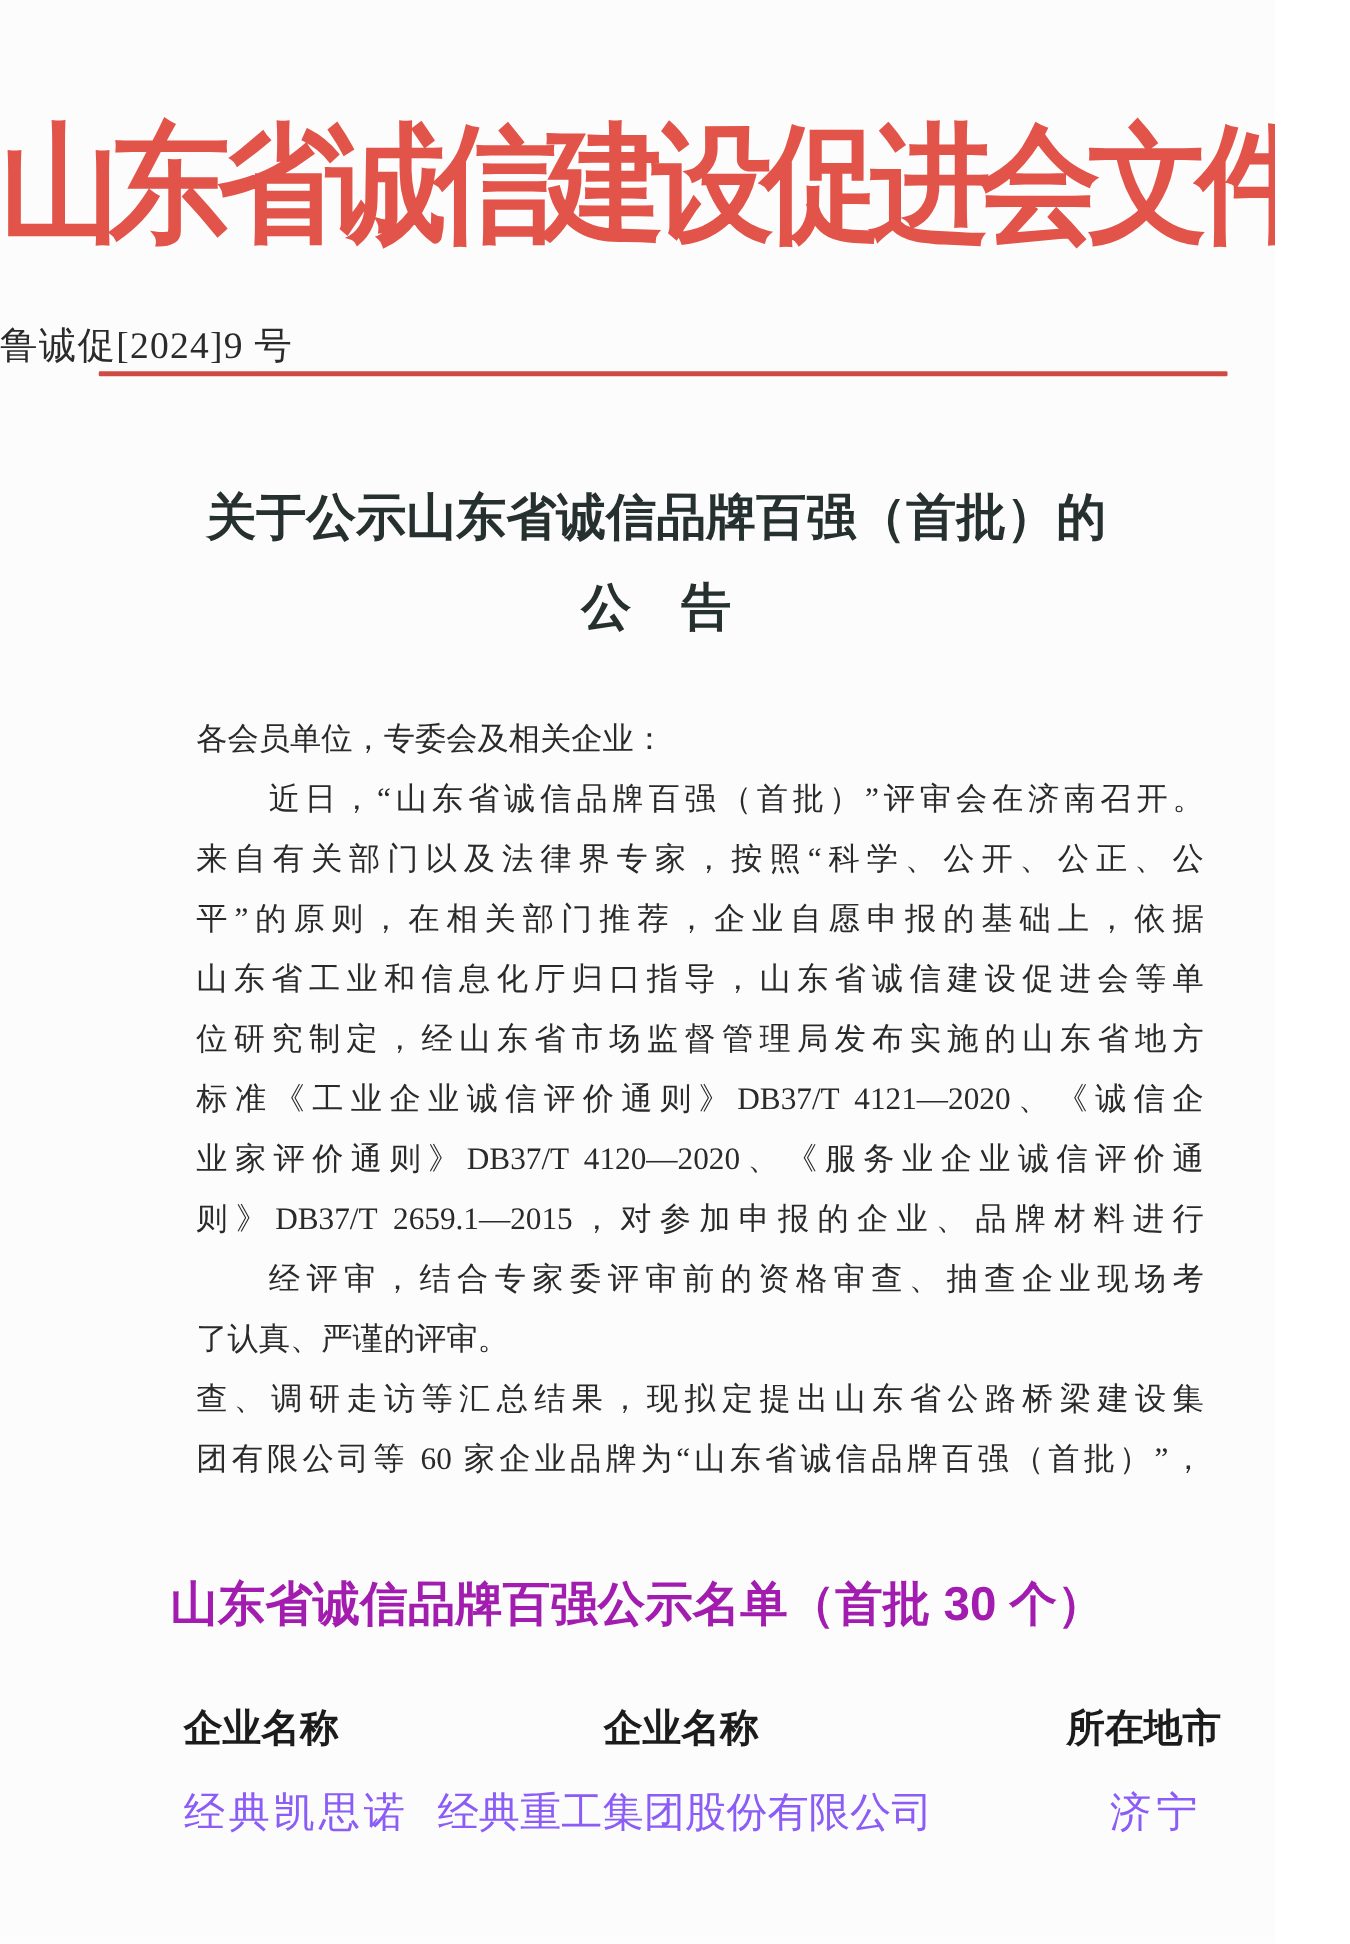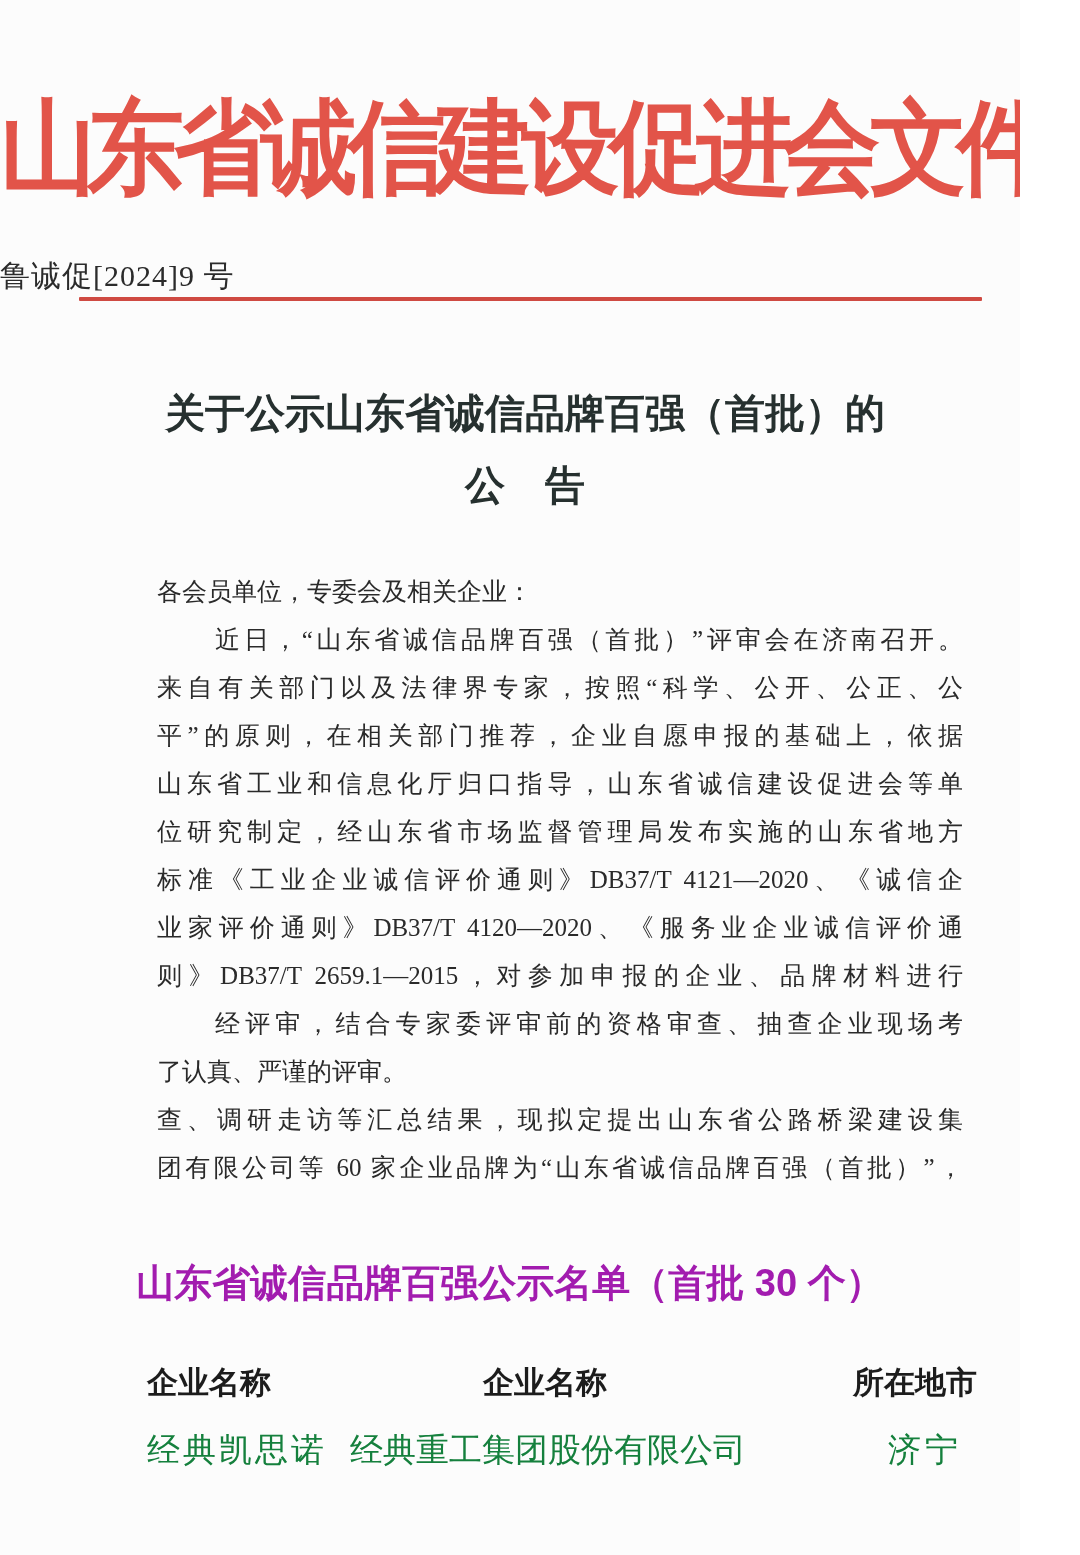--- a/index.html
+++ b/index.html
@@ -67,21 +67,21 @@
     position:relative; height:42px;
     font-size:31px; font-weight:700;
     color:#1c1c1c;
     white-space:nowrap;
   }
   .th-brand   { position:absolute; left:0; }
   .th-company { position:absolute; left:336px; }
   .th-city    { position:absolute; right:0; }
   .trow {
     position:relative; height:44px; margin-top:24px;
-    font-size:33px; color:#15803d;
+    font-size:33px; color:#8b5cf6;
     white-space:nowrap;
   }
   .td-brand   { position:absolute; left:0; letter-spacing:3px; }
   .td-company { position:absolute; left:203px; }
   .td-city    { position:absolute; left:741px; letter-spacing:4px; }
 </style>
 </head>
 <body>
 
 <div class="page">

